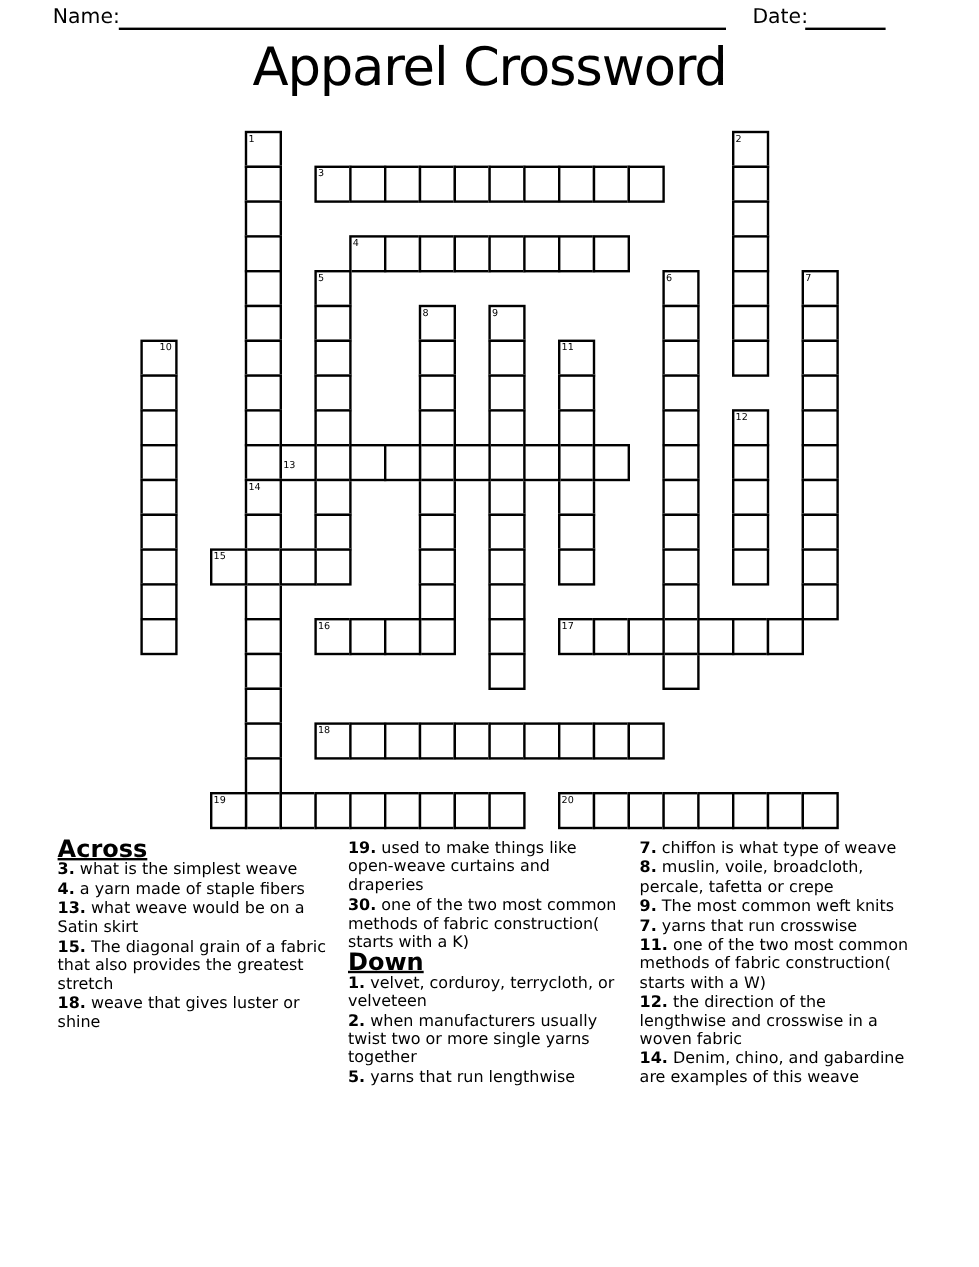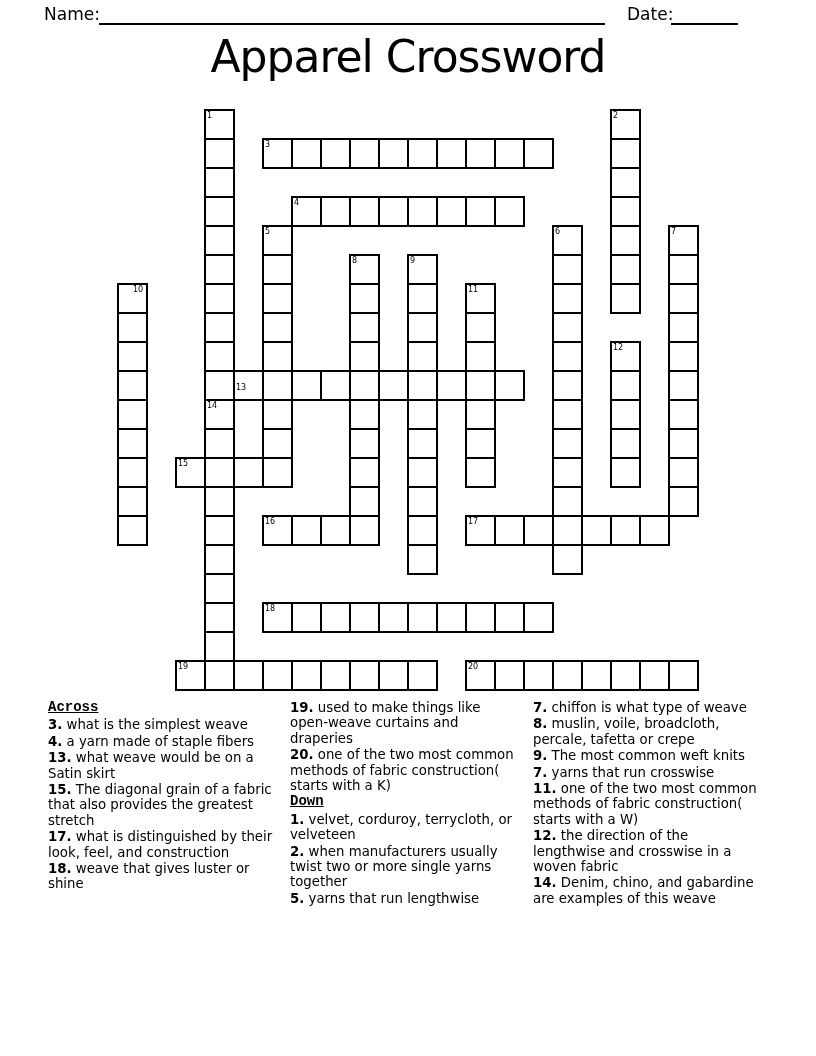--- a/index.html
+++ b/index.html
@@ -51,24 +51,23 @@
   }
   .clue-col {
     position: absolute;
     top: 700px;
     width: 228px;
     font-size: 13.3px;
     line-height: 15.4px;
   }
   .clue-heading {
     font-weight: bold;
-    font-size: 14px;
+    font-size: 20px;
     text-decoration: underline;
     margin-bottom: 2px;
-    font-family: Liberation Mono, monospace;
   }
   .clue { margin-bottom: 1px; }
   .clue b { font-weight: bold; }
 </style>
 </head>
 <body>
 
 <div class="page">
 
   <div class="hdr-label" style="left:44px;text-align:center;">Name:</div>
@@ -261,26 +260,25 @@
       <span class="cellnum" style="left: 178px; top: 663px;">19</span>
       <span class="cellnum" style="left: 468px; top: 663px;">20</span>
     </div>
 
   <div class="clue-col" style="left:48px;" id="clue-col-0">
       <div class="clue-heading">Across</div>
       <div class="clue"><b>3.</b> what is the simplest weave</div>
       <div class="clue"><b>4.</b> a yarn made of staple fibers</div>
       <div class="clue"><b>13.</b> what weave would be on a Satin skirt</div>
       <div class="clue"><b>15.</b> The diagonal grain of a fabric that also provides the greatest stretch</div>
-      <div class="clue"><b>17.</b> what is distinguished by their look, feel, and construction</div>
       <div class="clue"><b>18.</b> weave that gives luster or shine</div>
     </div>
   <div class="clue-col" style="left:290px;" id="clue-col-1">
       <div class="clue"><b>19.</b> used to make things like open-weave curtains and draperies</div>
-      <div class="clue"><b>20.</b> one of the two most common methods of fabric construction( starts with a K)</div>
+      <div class="clue"><b>30.</b> one of the two most common methods of fabric construction( starts with a K)</div>
       <div class="clue-heading">Down</div>
       <div class="clue"><b>1.</b> velvet, corduroy, terrycloth, or velveteen</div>
       <div class="clue"><b>2.</b> when manufacturers usually twist two or more single yarns together</div>
       <div class="clue"><b>5.</b> yarns that run lengthwise</div>
     </div>
   <div class="clue-col" style="left:533px;" id="clue-col-2">
       <div class="clue"><b>7.</b> chiffon is what type of weave</div>
       <div class="clue"><b>8.</b> muslin, voile, broadcloth, percale, tafetta or crepe</div>
       <div class="clue"><b>9.</b> The most common weft knits</div>
       <div class="clue"><b>7.</b> yarns that run crosswise</div>

